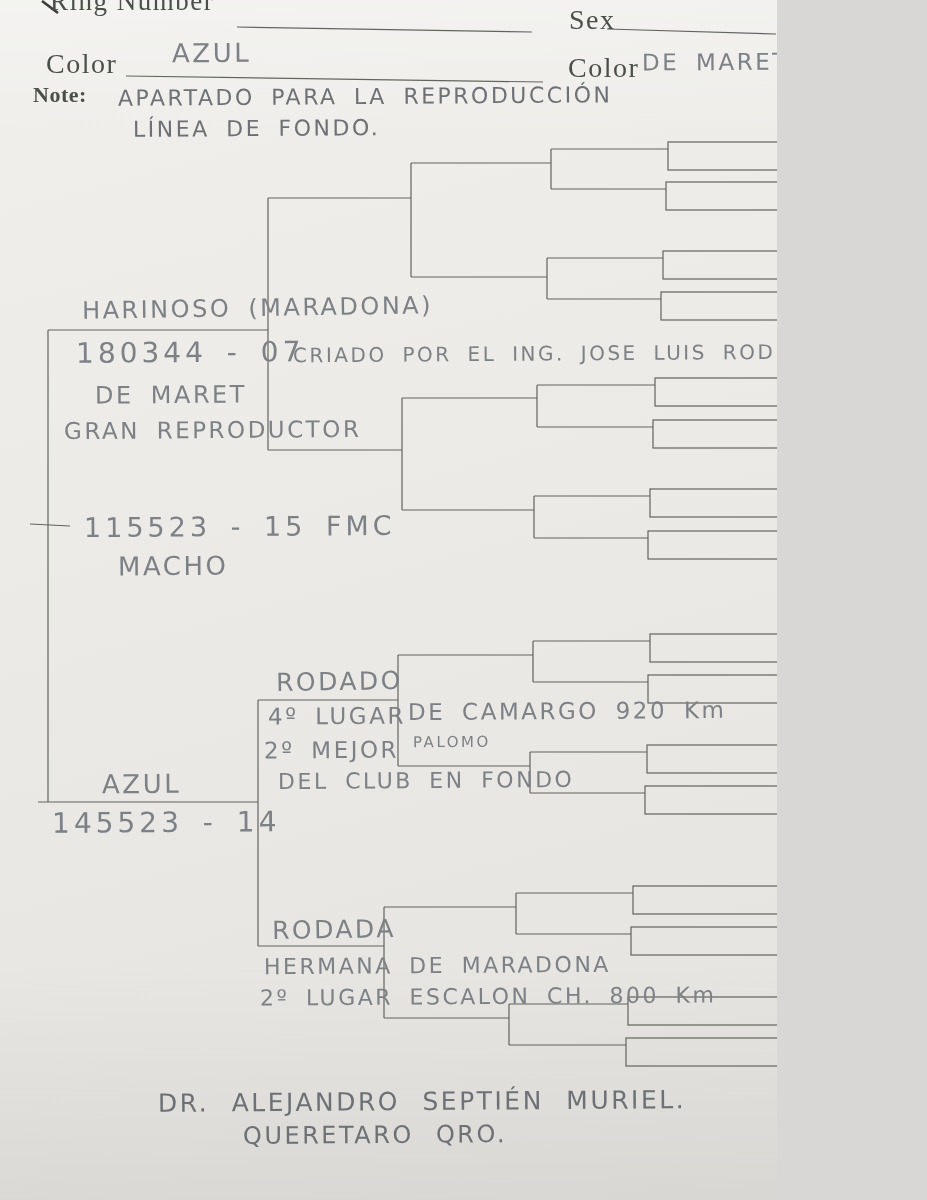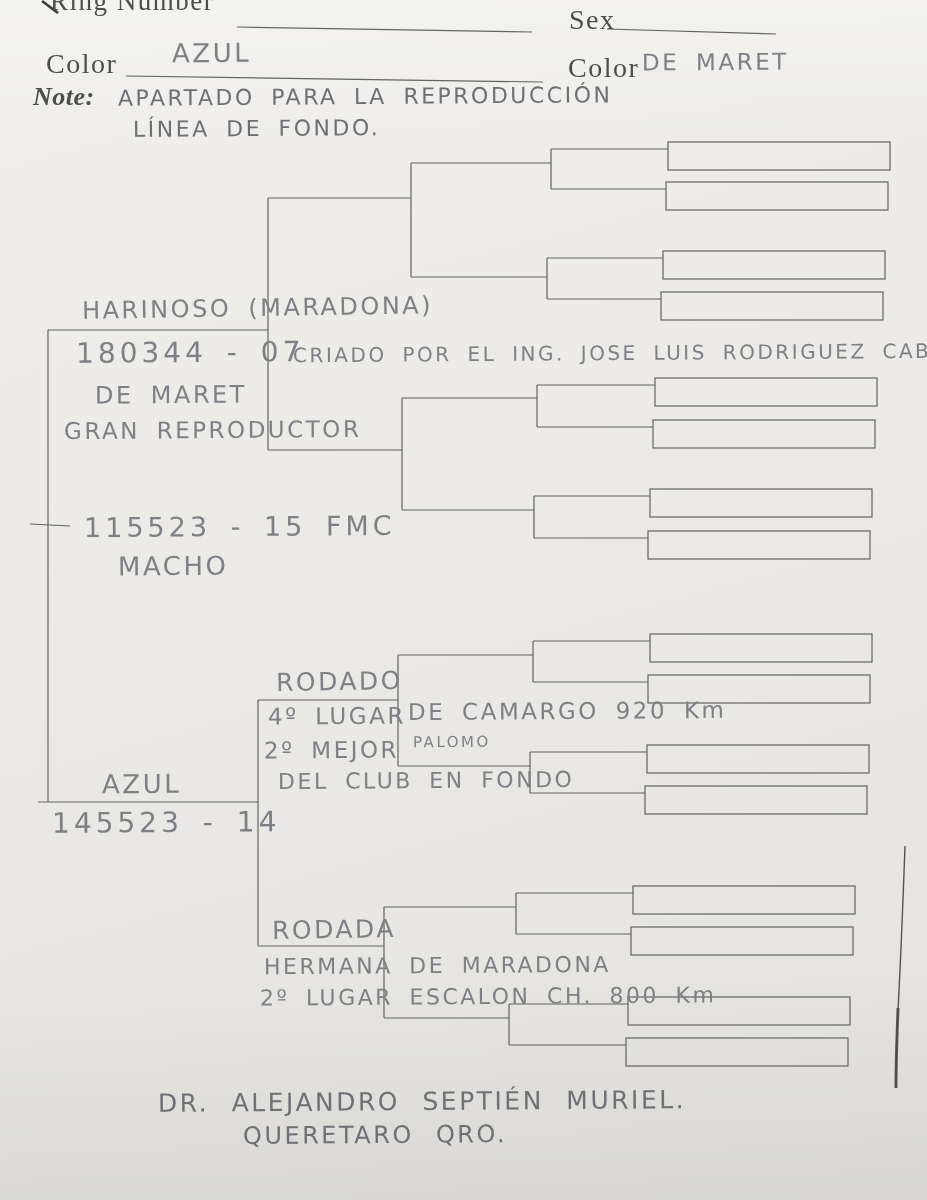--- a/index.html
+++ b/index.html
@@ -1,18 +1,18 @@
 <!DOCTYPE html>
 <html><head>
 <meta charset="utf-8">
 <style>
   html,body{margin:0;padding:0;background:#d8d7d5;}
   .page{
     position:relative;
-    width:927px;height:1200px;
+    width:777px;height:1200px;
     overflow:hidden;
     background:
       linear-gradient(165deg,#f0efec 0%, #ebeae7 45%, #e7e6e3 75%, #e3e2df 100%);
     font-family:"Liberation Sans", sans-serif;
   }
   .page::after{ 
     content:"";position:absolute;inset:0;pointer-events:none;
     background:linear-gradient(180deg, rgba(255,255,255,.25) 0%, rgba(255,255,255,0) 12%, rgba(0,0,0,0) 80%, rgba(0,0,0,.05) 100%);
   }
   svg.tree{position:absolute;left:0;top:0;z-index:1;}
@@ -104,21 +104,21 @@
       <path d="M905,846 C902,930 900,975 897,1030 C896,1055 896,1072 896,1088" stroke="#55544f" stroke-width="1.4"></path>
       <path d="M898,1008 C897,1035 896,1062 896,1088" stroke="#45443f" stroke-width="3" opacity="0.8"></path>
       <path d="M42,1 L58,13" stroke="#3c3c38" stroke-width="2.6"></path>
     </g>
   </svg>
 
   <span class="txt printed" style="left:50px;top:-13px;font-size:27px;">Ring Number</span>
   <span class="txt printed" style="left:569px;top:5px;font-size:28px;">Sex</span>
   <span class="txt printed" style="left:46px;top:49px;font-size:28px;">Color</span>
   <span class="txt printed" style="left:568px;top:53px;font-size:28px;">Color</span>
-  <span class="txt printed" style="left:33px;top:83px;font-size:26px;font-weight:bold;letter-spacing:.5px;font-style:italic;">Note:</span>
+  <span class="txt printed" style="left:33px;top:83px;font-size:22px;font-weight:bold;letter-spacing:.5px;">Note:</span>
 
   <span class="txt hand sk3" style="left:172px;top:40px;font-size:26px;">AZUL</span>
   <span class="txt hand sk3" style="left:642px;top:50px;font-size:23px;">DE MARET</span>
   <span class="txt hand dark sk3" style="left:118px;top:85px;font-size:22px;">APARTADO PARA LA REPRODUCCIÓN</span>
   <span class="txt hand dark sk3" style="left:133px;top:117px;font-size:22px;">LÍNEA DE FONDO.</span>
 
   <span class="txt hand sk1" style="left:82px;top:296px;font-size:24px;">HARINOSO (MARADONA)</span>
   <span class="txt hand sk3" style="left:76px;top:338px;font-size:28px;letter-spacing:4px;">180344 - 07</span>
   <span class="txt hand sk3" style="left:293px;top:343px;font-size:20px;">CRIADO POR EL ING. JOSE LUIS RODRIGUEZ CABO.</span>
   <span class="txt hand sk3" style="left:95px;top:383px;font-size:24px;">DE MARET</span>

